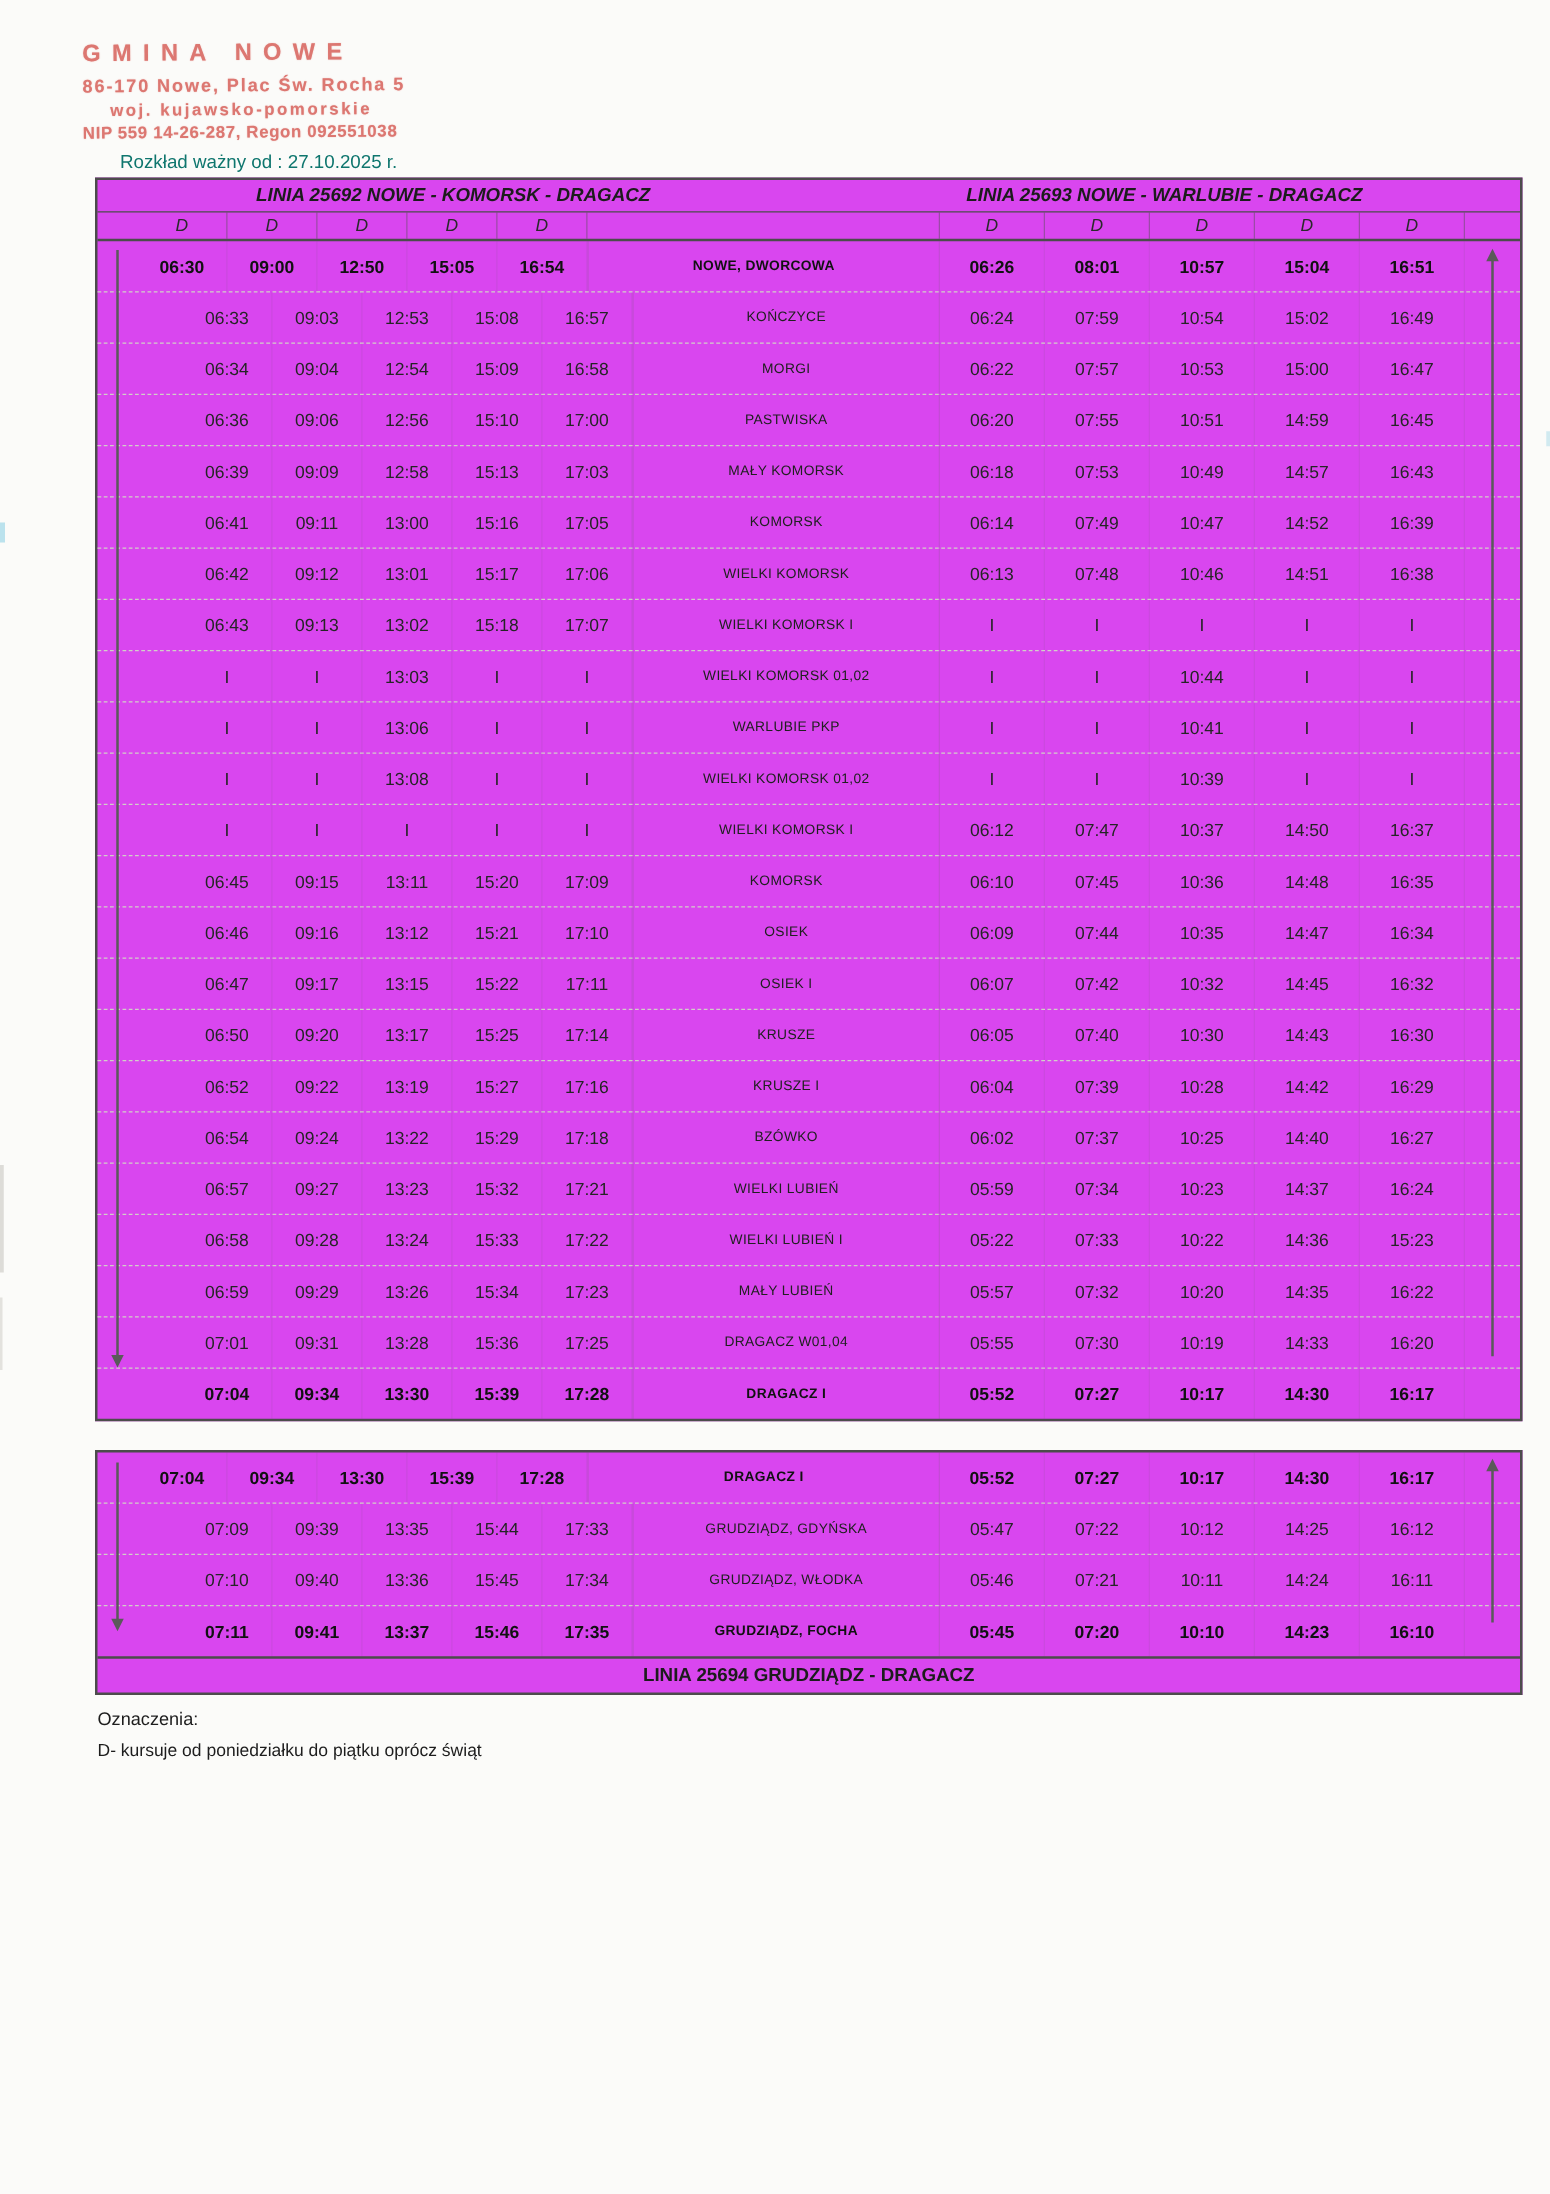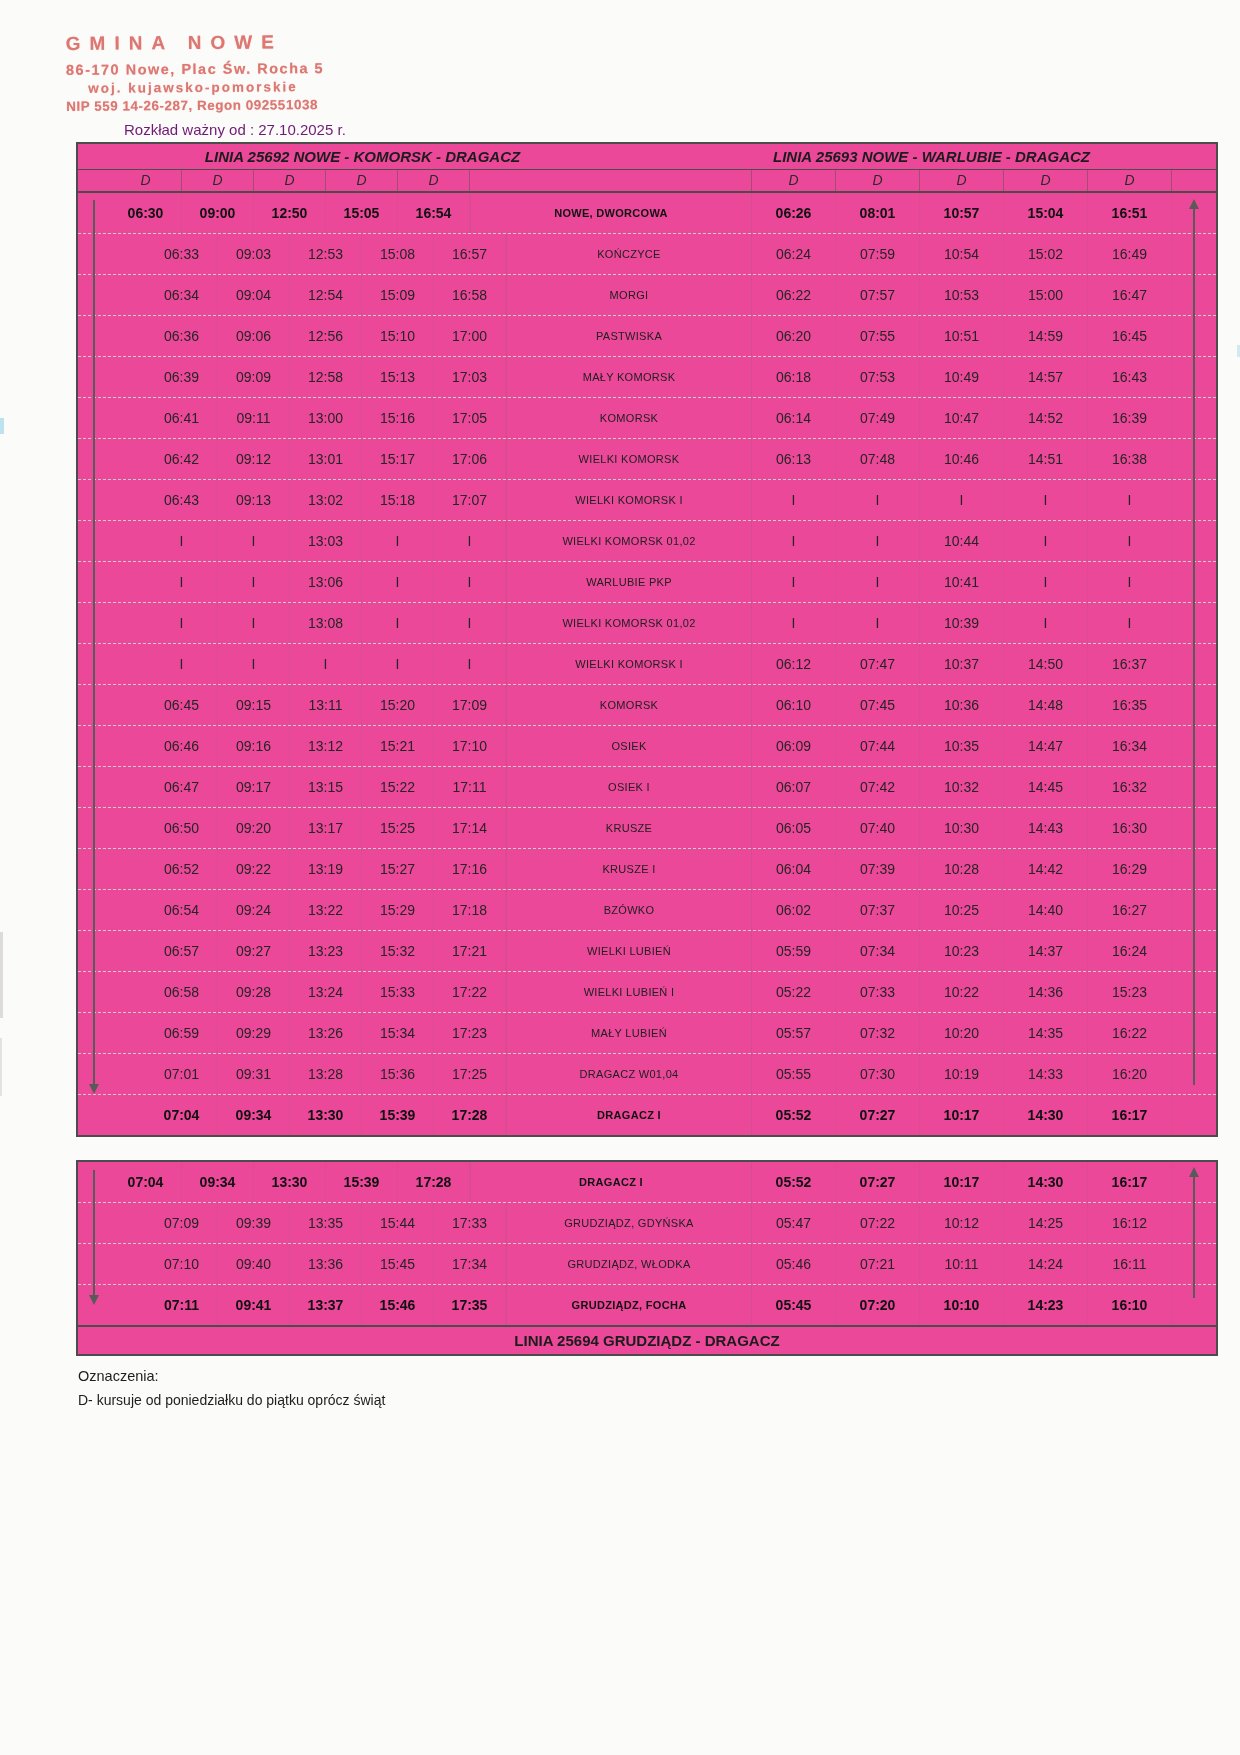--- a/index.html
+++ b/index.html
@@ -11,24 +11,24 @@
   .sheet{position:absolute;inset:0;}
 
   
   .stamp{position:absolute;left:66px;top:32px;color:#d8655f;opacity:.88;
     transform:rotate(-.4deg);text-shadow:0 0 1px rgba(216,101,95,.55);}
   .stamp .l1{font-size:19px;font-weight:bold;letter-spacing:9px;}
   .stamp .l2{font-size:14.5px;font-weight:bold;letter-spacing:1.5px;margin-top:7px;}
   .stamp .l3{font-size:13.5px;font-weight:bold;letter-spacing:2px;margin-top:3px;margin-left:22px;}
   .stamp .l4{font-size:13.5px;font-weight:bold;letter-spacing:.5px;margin-top:3px;}
 
-  .valid-from{position:absolute;left:124px;top:121px;font-size:15px;color:#701a75;}
+  .valid-from{position:absolute;left:96px;top:121px;font-size:15px;color:#0f766e;}
 
   
-  .ttable{position:absolute;left:76px;width:1138px;border:2px solid #4c4c4c;background:#ec4899;}
+  .ttable{position:absolute;left:76px;width:1138px;border:2px solid #4c4c4c;background:#d946ef;}
   #table1{top:142px;}
   #table2{top:1160px;}
 
   .thead{display:flex;height:25px;align-items:center;border-bottom:1px solid #4c4c4c;}
   .thead .half{flex:1 1 50%;text-align:center;font-style:italic;font-weight:bold;font-size:15px;color:#1c1c1c;}
 
   .grid{display:grid;grid-template-columns:32px repeat(5,72px) 1fr repeat(5,84px) 44px;align-items:center;}
 
   .dhead{height:21px;border-bottom:2px solid #4c4c4c;}
   .dhead .cell{font-style:italic;font-size:14px;text-align:center;color:#2a2a2a;

